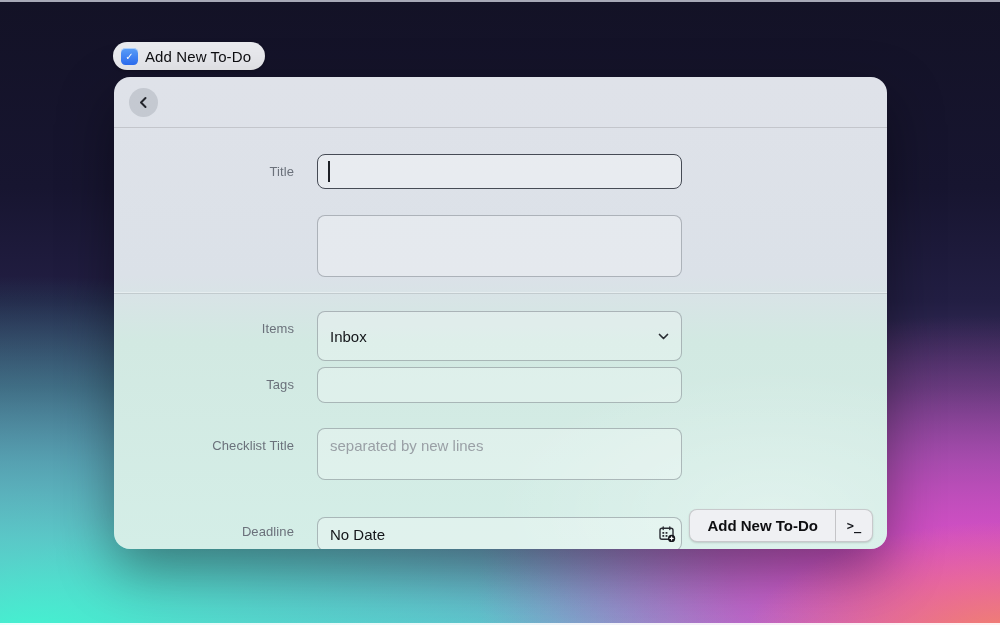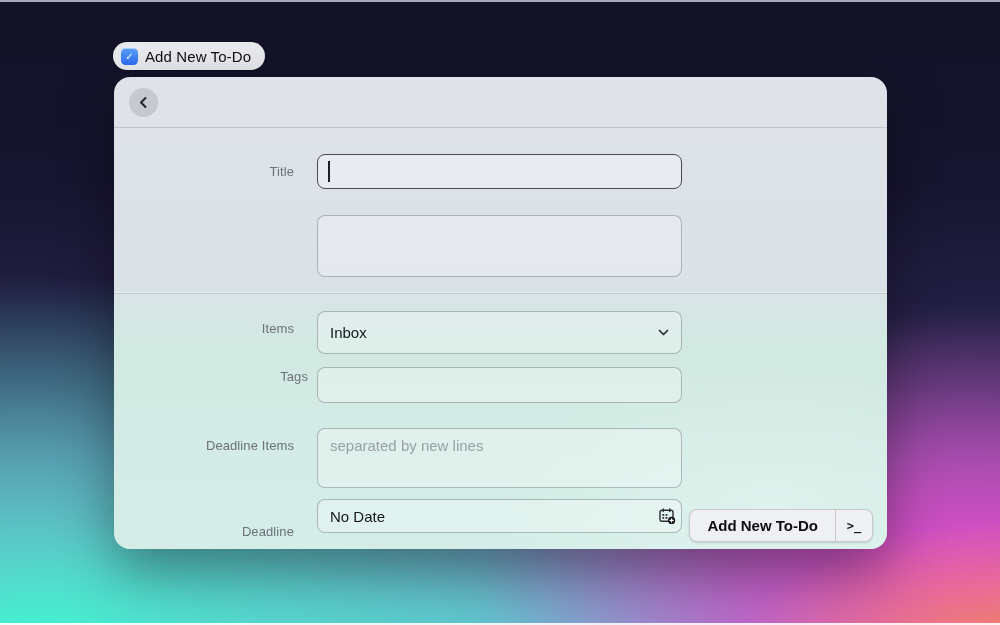--- a/index.html
+++ b/index.html
@@ -79,26 +79,26 @@
   .field {
     position:absolute; left:203px; width:365px;
     background:rgba(255,255,255,.28);
     border:1px solid rgba(80,86,98,.38);
     border-radius:8px;
   }
   .field-title { top:77px; height:35px; border:1.5px solid #464b55; background:rgba(255,255,255,.34); }
   .caret { position:absolute; left:10px; top:6px; width:1.5px; height:21px; background:#1d2026; }
   .field-notes { top:138px; height:62px; }
   .section-divider { position:absolute; left:0; right:0; top:216px; height:1px; background:rgba(0,0,0,.1); box-shadow:0 -1px 0 rgba(255,255,255,.35); }
-  .field-select { top:234px; height:43px; display:flex; align-items:center; padding:14px 12px; cursor:default; }
+  .field-select { top:234px; height:50px; display:flex; align-items:center; padding:14px 12px; cursor:default; }
   .select-value { flex:1; font-size:15px; color:#14161a; }
   .field-tags { top:290px; height:36px; font-size:15px; color:#14161a; padding:0 12px; outline:none; font-family:inherit; }
-  .field-checklist { top:351px; height:60px; font-size:15px; padding:8px 12px; color:#14161a; outline:none; resize:none; font-family:inherit; }
+  .field-checklist { top:351px; height:52px; font-size:15px; padding:8px 12px; color:#14161a; outline:none; resize:none; font-family:inherit; }
   .field-checklist::placeholder, .field-tags::placeholder { color:#9aa0a6; opacity:1; }
-  .field-deadline { top:422px; height:34px; display:flex; align-items:center; padding:0 4px 0 12px; cursor:default; }
+  .field-deadline { top:440px; height:34px; display:flex; align-items:center; padding:0 4px 0 12px; cursor:default; }
   .deadline-value { flex:1; font-size:15px; color:#14161a; }
   .cal-wrap { width:20px; height:20px; display:flex; align-items:center; justify-content:center; }
 
   .submit-group {
     position:absolute; right:14px; bottom:7px; height:33px;
     display:flex; align-items:stretch;
     background:#eff0f3; border:1px solid rgba(0,0,0,.16); border-radius:8px;
     box-shadow:0 1px 2px rgba(0,0,0,.15);
     overflow:hidden;
   }
@@ -146,24 +146,24 @@
   <div class="section-divider"></div>
 
   <div class="field-label lbl-center" style="top:234px;">Items</div>
   <div class="field field-select">
     <span class="select-value">Inbox</span>
     <svg width="11" height="7" viewBox="0 0 11 7">
       <path d="M1.5 1.5 L5.5 5.5 L9.5 1.5" fill="none" stroke="#2a2d33" stroke-width="1.7" stroke-linecap="round" stroke-linejoin="round"></path>
     </svg>
   </div>
 
-  <div class="field-label lbl-center" style="top:282px; line-height:36px;margin-left:14px;">Tags</div>
+  <div class="field-label lbl-center" style="top:290px; line-height:36px;">Tags</div>
   <input class="field field-tags" placeholder="" style="">
 
-  <div class="field-label" style="top:361px;">Deadline Items</div>
+  <div class="field-label" style="top:361px;">Checklist Title</div>
   <textarea class="field field-checklist" placeholder="separated by new lines" style=""></textarea>
 
   <div class="field-label lbl-center" style="top:438px; line-height:34px;">Deadline</div>
   <div class="field field-deadline">
     <span class="deadline-value">No Date</span>
     <span class="cal-wrap">
       <svg width="18" height="18" viewBox="0 0 18 18">
         <rect x="2" y="3.2" width="13" height="11" rx="2" fill="none" stroke="#2a2d33" stroke-width="1.4"></rect>
         <line x1="5.2" y1="2" x2="5.2" y2="4.6" stroke="#2a2d33" stroke-width="1.4" stroke-linecap="round"></line>
         <line x1="11.8" y1="2" x2="11.8" y2="4.6" stroke="#2a2d33" stroke-width="1.4" stroke-linecap="round"></line>

